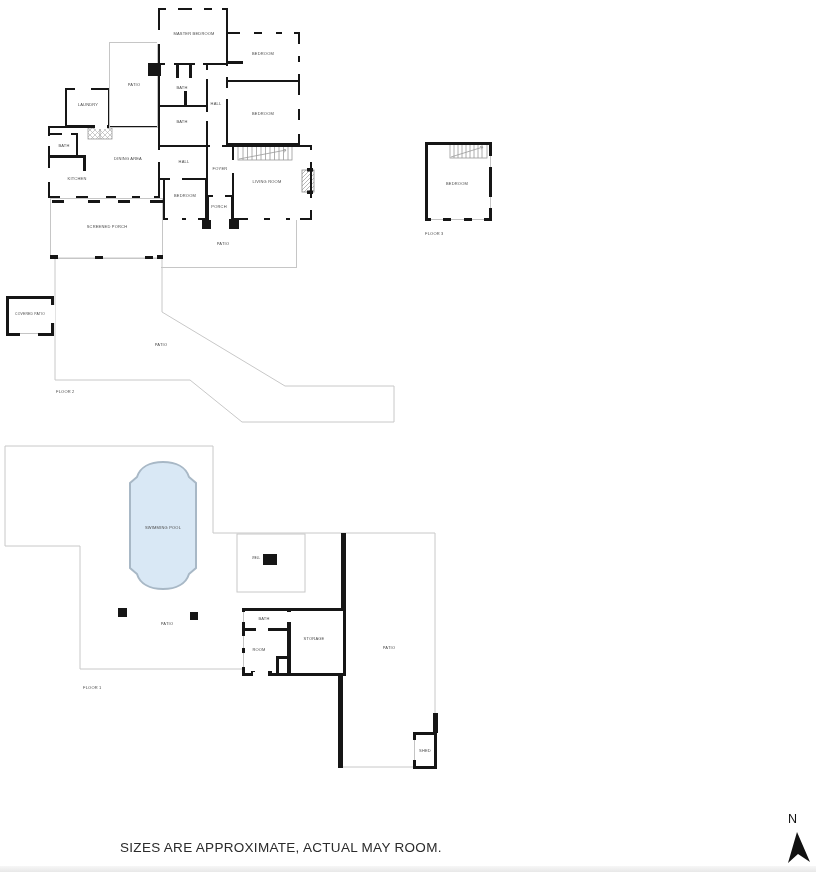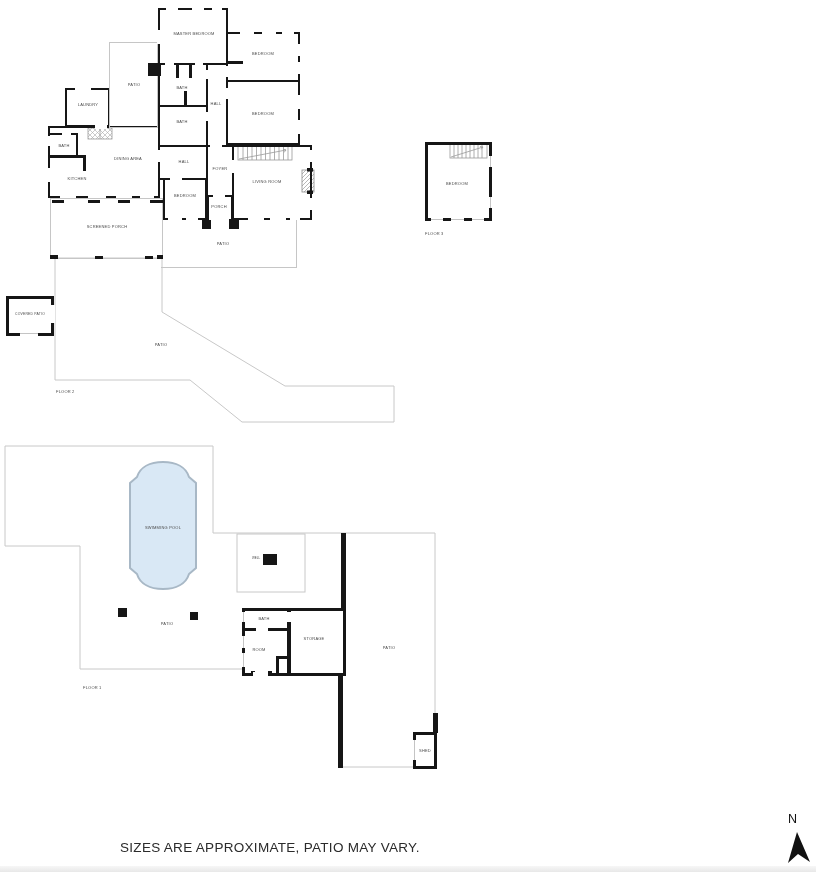--- a/index.html
+++ b/index.html
@@ -212,16 +212,16 @@
   <span class="lbl" style="left:163px;top:527px">SWIMMING POOL</span>
   <span class="lbl" style="left:167px;top:623px">PATIO</span>
   <span class="lbl-tiny" style="left:256px;top:558px">WELL</span>
   <span class="lbl" style="left:264px;top:618px">BATH</span>
   <span class="lbl" style="left:259px;top:649px">ROOM</span>
   <span class="lbl" style="left:314px;top:638px">STORAGE</span>
   <span class="lbl" style="left:389px;top:647px">PATIO</span>
   <span class="lbl" style="left:425px;top:750px">SHED</span>
   <span class="lbl-left" style="left:83px;top:685px">FLOOR 1</span>
 
-  <div id="disclaimer">SIZES ARE APPROXIMATE, PATIO MAY VARY.</div>
+  <div id="disclaimer">SIZES ARE APPROXIMATE, ACTUAL MAY ROOM.</div>
   <div id="north-n">N</div>
   <div id="bottom-strip"></div>
 </div>
 
 </body></html>

